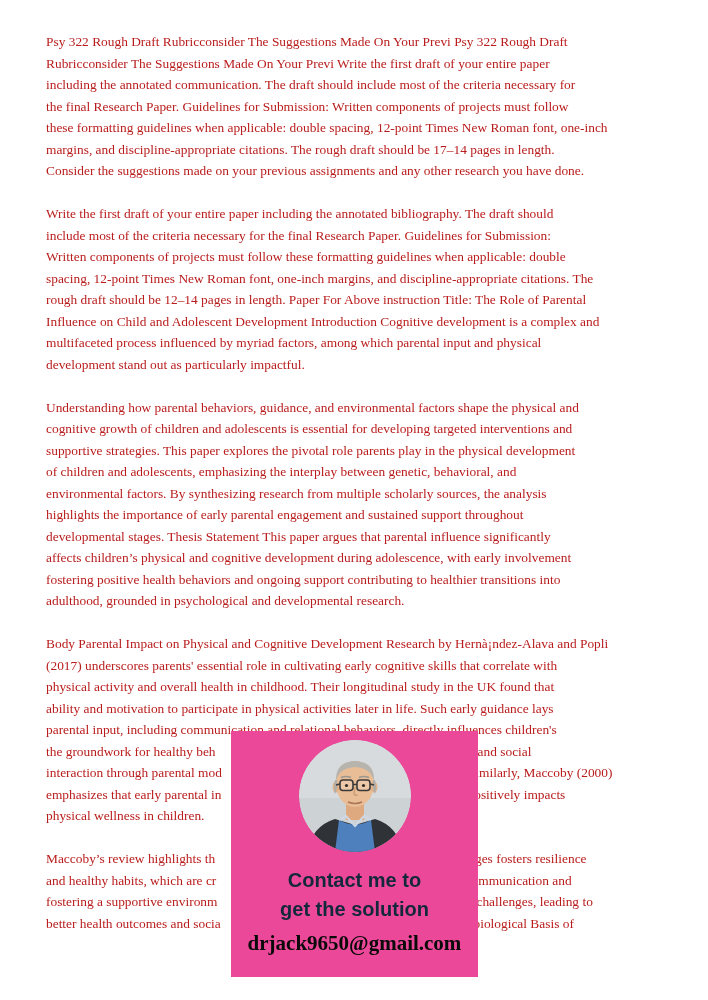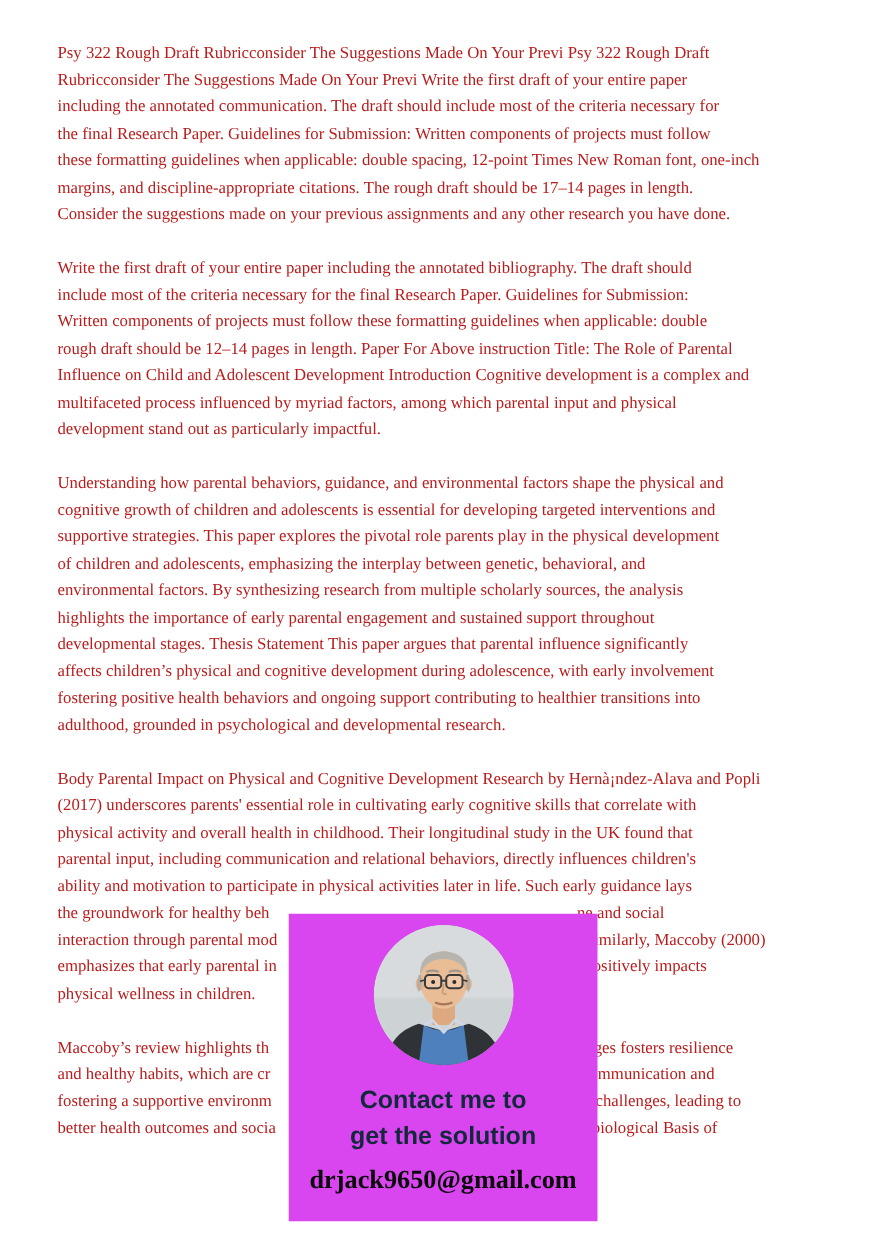--- a/index.html
+++ b/index.html
@@ -72,20 +72,21 @@
         <div class="line">including the annotated communication. The draft should include most of the criteria necessary for</div>
         <div class="line">the final Research Paper. Guidelines for Submission: Written components of projects must follow</div>
         <div class="line">these formatting guidelines when applicable: double spacing, 12-point Times New Roman font, one-inch</div>
         <div class="line">margins, and discipline-appropriate citations. The rough draft should be 17–14 pages in length.</div>
         <div class="line">Consider the suggestions made on your previous assignments and any other research you have done.</div>
       </div>
       <div class="paragraph">
         <div class="line">Write the first draft of your entire paper including the annotated bibliography. The draft should</div>
         <div class="line">include most of the criteria necessary for the final Research Paper. Guidelines for Submission:</div>
         <div class="line">Written components of projects must follow these formatting guidelines when applicable: double</div>
+        <div class="line">spacing, 12-point Times New Roman font, one-inch margins, and discipline-appropriate citations. The</div>
         <div class="line">rough draft should be 12–14 pages in length. Paper For Above instruction Title: The Role of Parental</div>
         <div class="line">Influence on Child and Adolescent Development Introduction Cognitive development is a complex and</div>
         <div class="line">multifaceted process influenced by myriad factors, among which parental input and physical</div>
         <div class="line">development stand out as particularly impactful.</div>
       </div>
       <div class="paragraph">
         <div class="line">Understanding how parental behaviors, guidance, and environmental factors shape the physical and</div>
         <div class="line">cognitive growth of children and adolescents is essential for developing targeted interventions and</div>
         <div class="line">supportive strategies. This paper explores the pivotal role parents play in the physical development</div>
         <div class="line">of children and adolescents, emphasizing the interplay between genetic, behavioral, and</div>
@@ -93,36 +94,36 @@
         <div class="line">highlights the importance of early parental engagement and sustained support throughout</div>
         <div class="line">developmental stages. Thesis Statement This paper argues that parental influence significantly</div>
         <div class="line">affects children’s physical and cognitive development during adolescence, with early involvement</div>
         <div class="line">fostering positive health behaviors and ongoing support contributing to healthier transitions into</div>
         <div class="line">adulthood, grounded in psychological and developmental research.</div>
       </div>
       <div class="paragraph">
         <div class="line">Body Parental Impact on Physical and Cognitive Development Research by Hernà¡ndez-Alava and Popli</div>
         <div class="line">(2017) underscores parents' essential role in cultivating early cognitive skills that correlate with</div>
         <div class="line">physical activity and overall health in childhood. Their longitudinal study in the UK found that</div>
+        <div class="line">ability and motivation to participate in physical activities later in life. Such early guidance lays</div>
         <div class="line">parental input, including communication and relational behaviors, directly influences children's</div>
-        <div class="line">ability and motivation to participate in physical activities later in life. Such early guidance lays</div>
         <div class="line"><span>the groundwork for healthy beh</span><span class="covered-gap"></span><span>ne and social</span></div>
         <div class="line"><span>interaction through parental mod</span><span class="covered-gap"></span><span>Similarly, Maccoby (2000)</span></div>
         <div class="line"><span>emphasizes that early parental in</span><span class="covered-gap"></span><span>positively impacts</span></div>
         <div class="line">physical wellness in children.</div>
       </div>
       <div class="paragraph">
         <div class="line"><span>Maccoby’s review highlights th</span><span class="covered-gap"></span><span>r ages fosters resilience</span></div>
         <div class="line"><span>and healthy habits, which are cr</span><span class="covered-gap"></span><span> communication and</span></div>
         <div class="line"><span>fostering a supportive environm</span><span class="covered-gap"></span><span>al challenges, leading to</span></div>
         <div class="line"><span>better health outcomes and socia</span><span class="covered-gap"></span><span>obiological Basis of</span></div>
       </div>
     </div>
 
-  <div class="contact-card" style="background: #d946ef;">
+  <div class="contact-card" style="background: #ec4899;">
     <div class="avatar">
       <svg viewBox="0 0 112 112" xmlns="http://www.w3.org/2000/svg">
         <defs>
           <clipPath id="avclip">
               <circle cx="56" cy="56" r="56"></circle>
             </clipPath>
         </defs>
         <g clip-path="url(#avclip)">
           <rect width="112" height="112" fill="#cdd2d5"></rect>
           <rect width="112" height="58" fill="#d7dbde"></rect>

